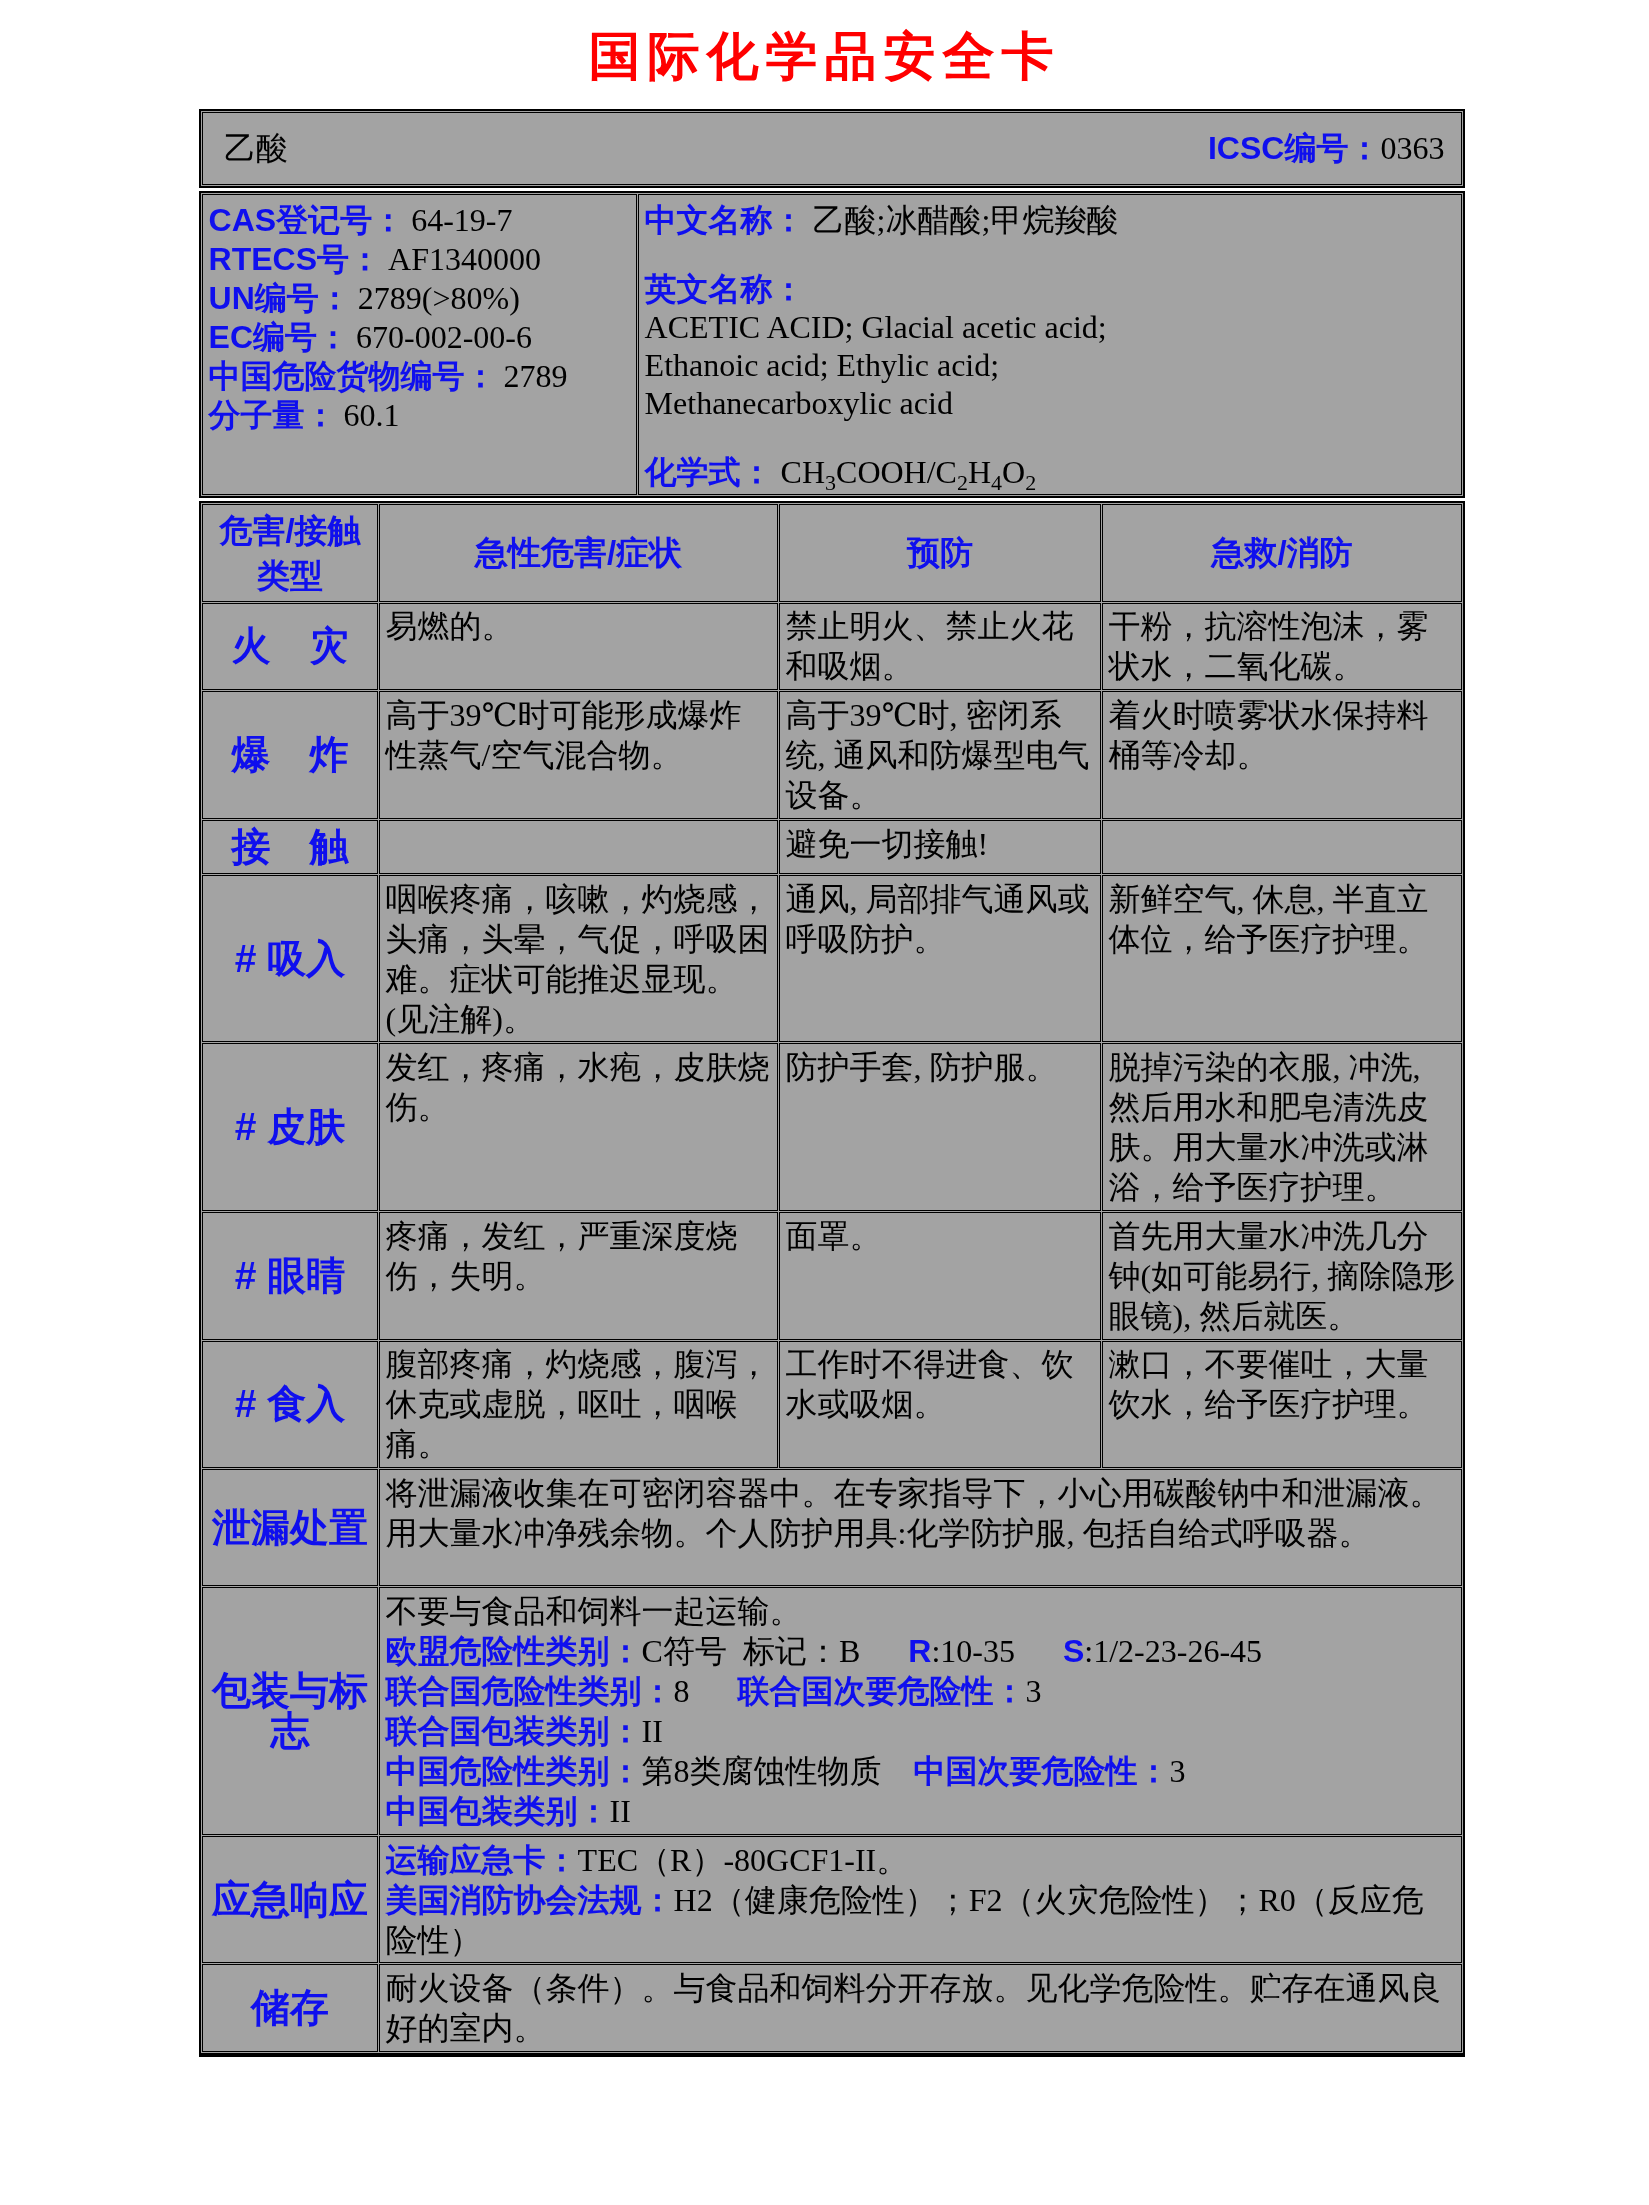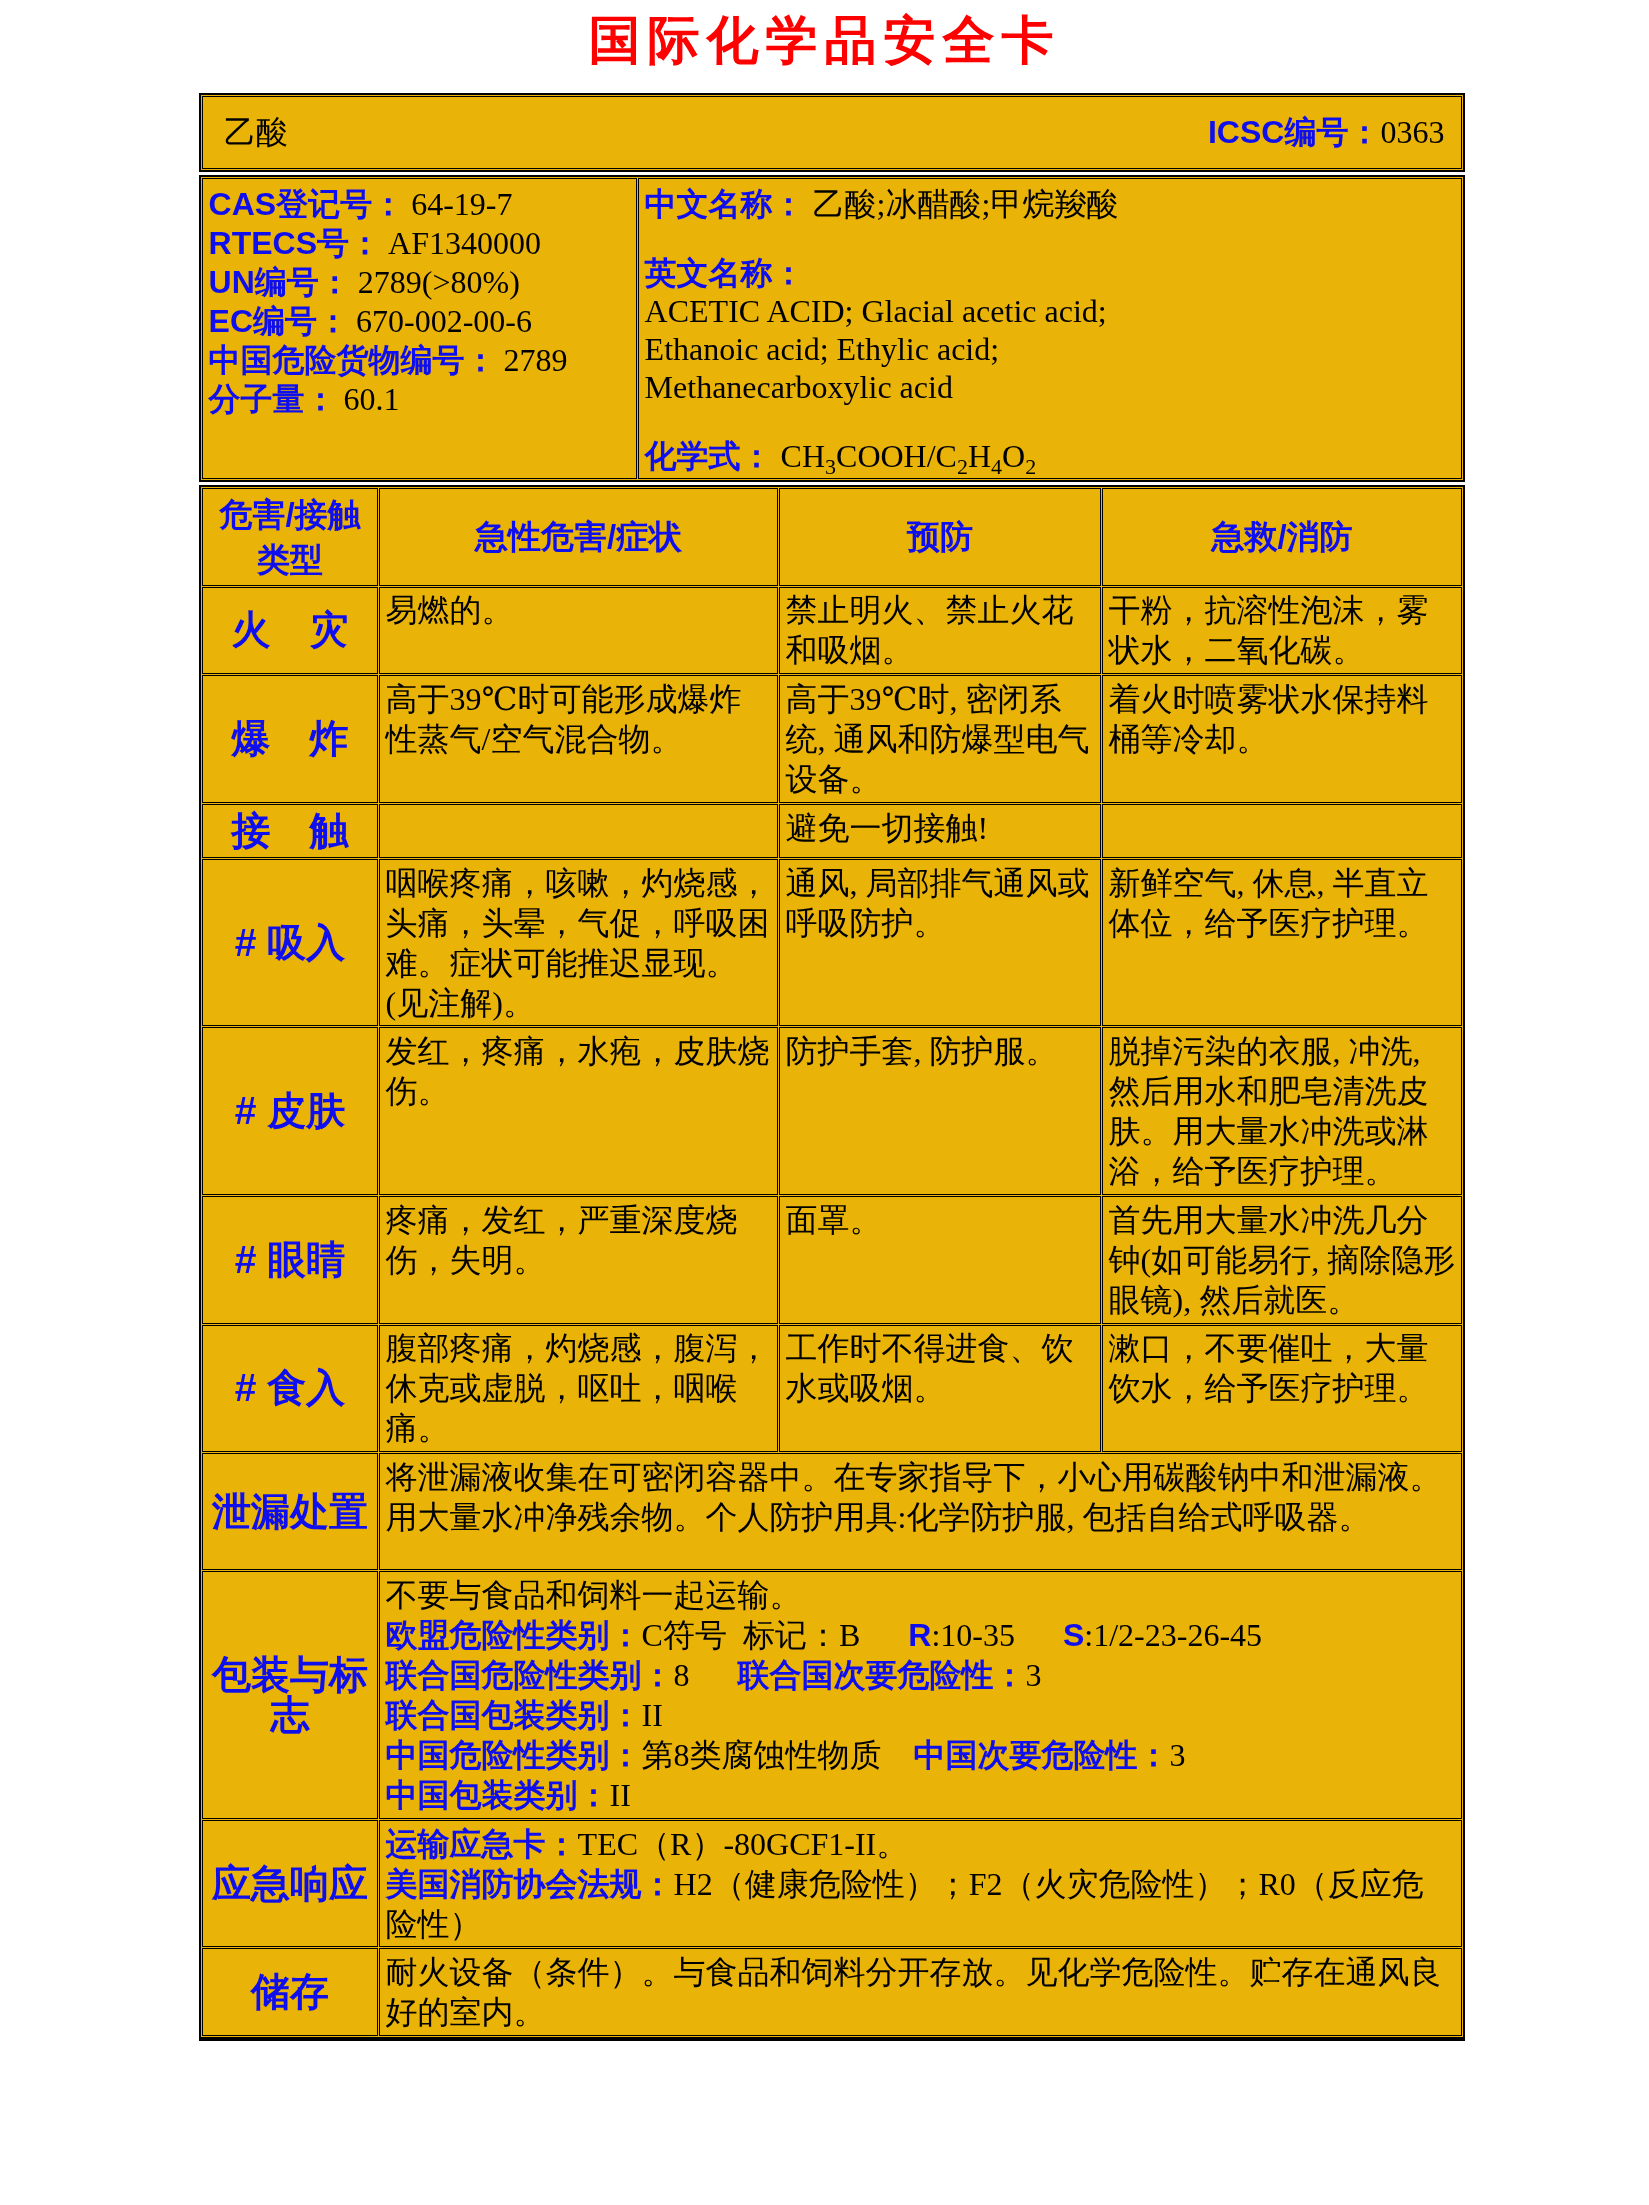--- a/index.html
+++ b/index.html
@@ -8,36 +8,36 @@
     --ink:#000000;
   }
   *{margin:0;padding:0;box-sizing:border-box;}
   html,body{background:#ffffff;}
   body{
     width:1649px;height:2205px;
     font-family:"Liberation Serif","DejaVu Serif",serif;
     color:var(--ink);
     overflow:hidden;
   }
-  .page{width:1649px;height:2068px;padding-top:6px;}
+  .page{width:1649px;height:2068px;padding-top:22px;}
   .doc-title{
     text-align:center;
     font-family:"Liberation Sans","DejaVu Sans",sans-serif;
     font-weight:bold;
     font-size:52px;
     letter-spacing:7px;
     color:var(--red);
     margin-bottom:16.7px;
   }
   .tables{margin-left:199px;width:1266px;}
   table{
     border-collapse:separate;
     border-spacing:1.4px;
     border:2.1px solid var(--ink);
-    background:#eab308;
+    background:#a3a3a3;
     width:100%;
     table-layout:fixed;
     margin-bottom:3.5px;
   }
   td{
     border:1.4px solid var(--ink);
     vertical-align:top;
     font-size:32px;
     line-height:40px;
     padding:2.8px 5.6px 2.8px 5.6px;

